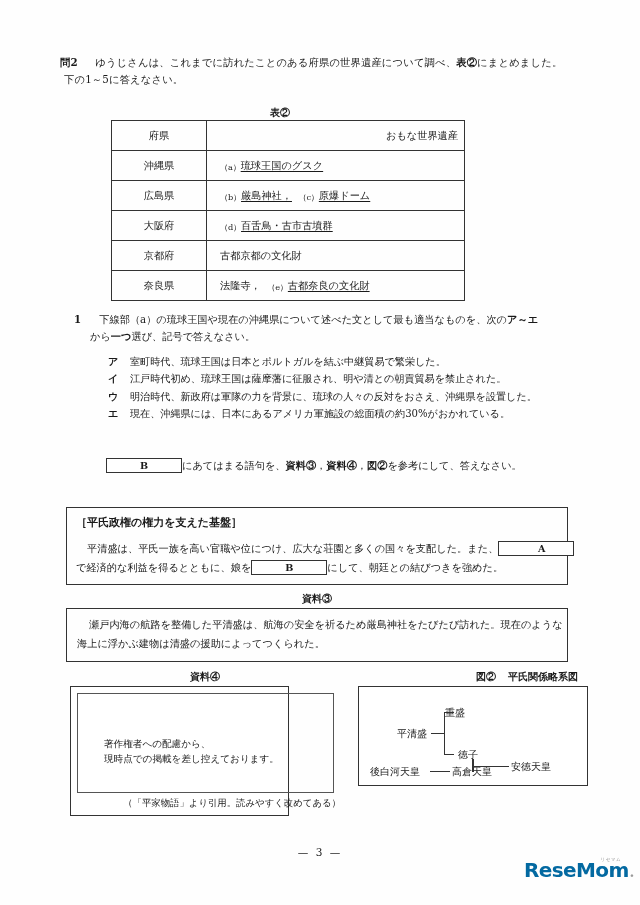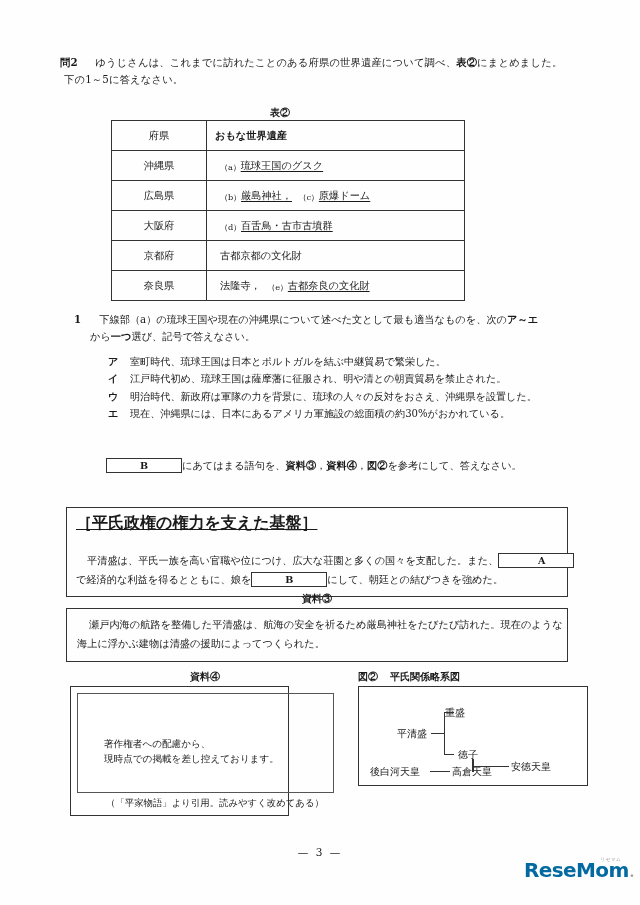--- a/index.html
+++ b/index.html
@@ -70,21 +70,21 @@
   }
   #table2 .col-pref {
     width: 82px;
     text-align: center;
   }
   #table2 .col-heritage {
     text-align: left;
     padding-left: 13px;
   }
   #table2 thead td { text-align: center; }
-  #table2 thead .col-heritage { text-align: left; padding-left: 8px; font-weight: bold; }
+  #table2 thead .col-heritage { text-align: right; padding-left: 20px; }
   .mk {
     font-size: 8.2px;
     vertical-align: baseline;
     position: relative;
     top: 1.5px;
     letter-spacing: -0.2px;
   }
   .ul { text-decoration: underline; text-underline-offset: 1.5px; }
 
   
@@ -145,23 +145,22 @@
     top: 507px;
     width: 502px;
     border: 1.4px solid #333;
     padding: 5px 9px 7px 9px;
     box-sizing: border-box;
     font-size: 10.2px;
     line-height: 19px;
   }
   #found-box .fb-title {
     font-weight: bold;
-    font-size: 16px;
-    margin-bottom: 19px;
-    text-decoration: underline;
+    font-size: 11px;
+    margin-bottom: 7px;
   }
   #found-box .fb-body { white-space: nowrap; }
   #found-box .fb-l1 { text-indent: 11px; }
 
   
   #s3-caption {
     position: absolute;
     left: 66px;
     top: 592px;
     width: 502px;
@@ -214,34 +213,34 @@
   }
   #s4-notice {
     position: absolute;
     left: 26px;
     top: 42px;
     font-size: 9.6px;
     line-height: 15px;
   }
   #s4-source {
     position: absolute;
-    left: 9px;
+    left: 0;
     top: 110px;
     width: 270px;
-    text-align: center;
+    text-align: right;
     font-size: 9.4px;
   }
 
   
   #z2-caption {
     position: absolute;
-    left: 358px;
+    left: 348px;
     top: 670px;
     width: 230px;
-    text-align: left;
+    text-align: right;
     font-size: 10px;
     font-weight: bold;
   }
   #z2-box {
     position: absolute;
     left: 358px;
     top: 686px;
     width: 230px;
     height: 100px;
     border: 1.1px solid #333;

